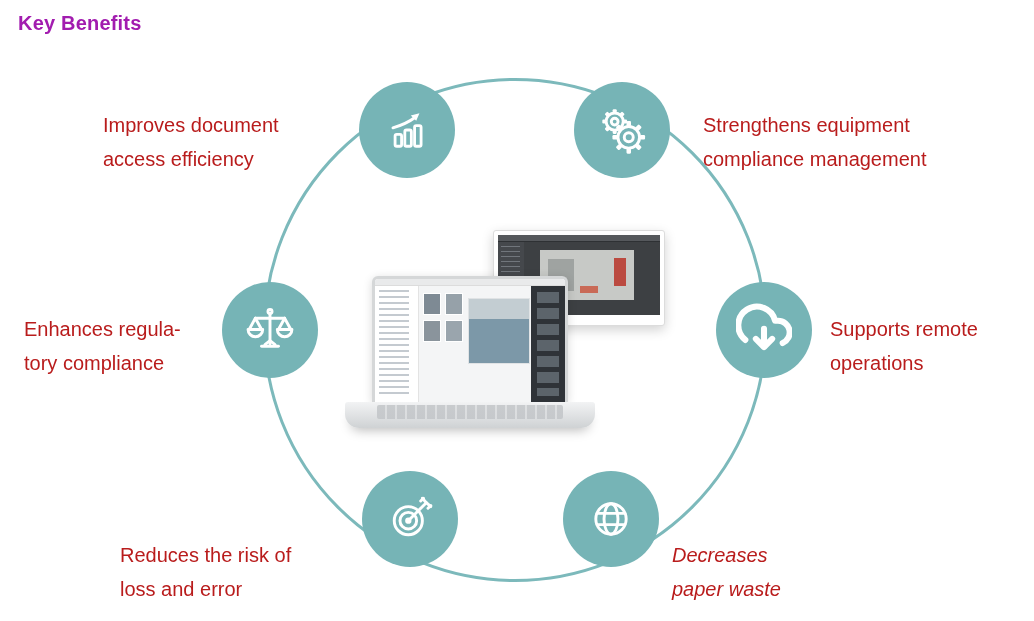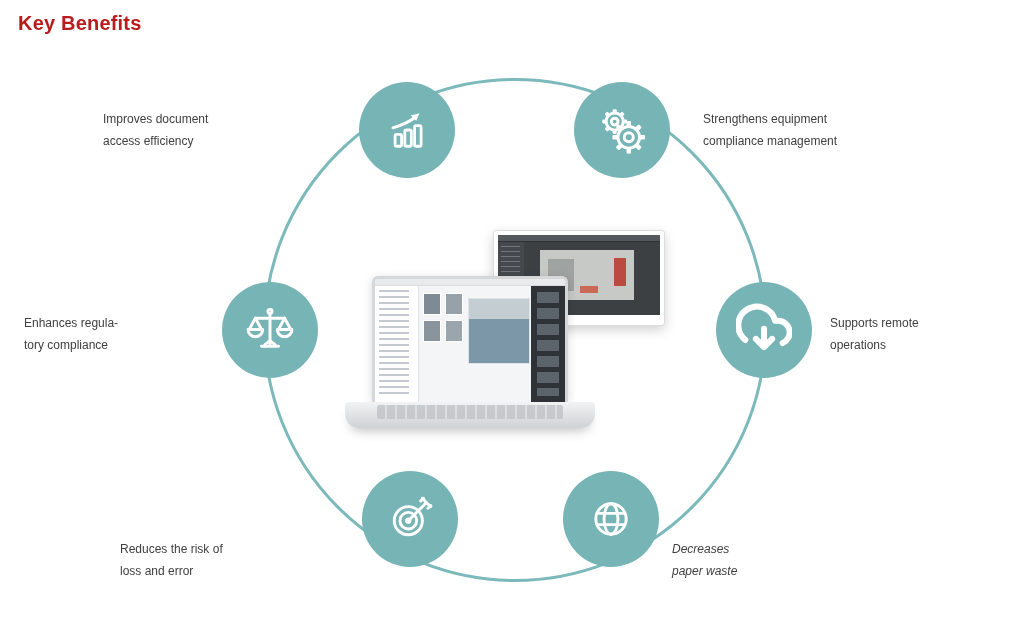--- a/index.html
+++ b/index.html
@@ -2,40 +2,40 @@
 <html><head>
 <meta charset="utf-8">
 <style>
   html,body{margin:0;padding:0;background:#ffffff;}
   .canvas{
     position:relative;width:1034px;height:621px;background:#ffffff;overflow:hidden;
     font-family:"Liberation Sans",sans-serif;color:#3d3d3d;
   }
   .page-title{
     position:absolute;left:18px;top:12px;margin:0;
-    font-size:20px;font-weight:700;color:#b91c1c;letter-spacing:.2px;
+    font-size:20px;font-weight:700;color:#a21caf;letter-spacing:.2px;
   }
   .ring{
     position:absolute;left:263px;top:78px;width:504px;height:504px;
     border:3px solid #7cb9bb;border-radius:50%;box-sizing:border-box;
   }
   .benefit-icon{
     position:absolute;width:96px;height:96px;border-radius:50%;
     background:#76b4b6;display:flex;align-items:center;justify-content:center;
   }
   .benefit-icon svg{display:block;}
   .ic-stroke{stroke:#ffffff;fill:none;stroke-width:2.6;stroke-linecap:round;stroke-linejoin:round;}
   .b1{left:359px;top:82px;}
   .b2{left:574px;top:82px;}
   .b3{left:222px;top:282px;}
   .b4{left:716px;top:282px;}
   .b5{left:362px;top:471px;}
   .b6{left:563px;top:471px;}
   .benefit-label{
-    position:absolute;font-size:12px;line-height:22px;white-space:pre-line;color:#404040;
+    position:absolute;font-size:20px;line-height:34px;white-space:pre-line;color:#b91c1c;
   }
   .l1{left:103px;top:108px;}
   .l2{left:703px;top:108px;}
   .l3{left:24px;top:312px;}
   .l4{left:830px;top:312px;}
   .l5{left:120px;top:538px;}
   .l6{left:672px;top:538px;font-style:italic;}
 
   
   .mockup{position:absolute;left:345px;top:228px;width:322px;height:206px;}

